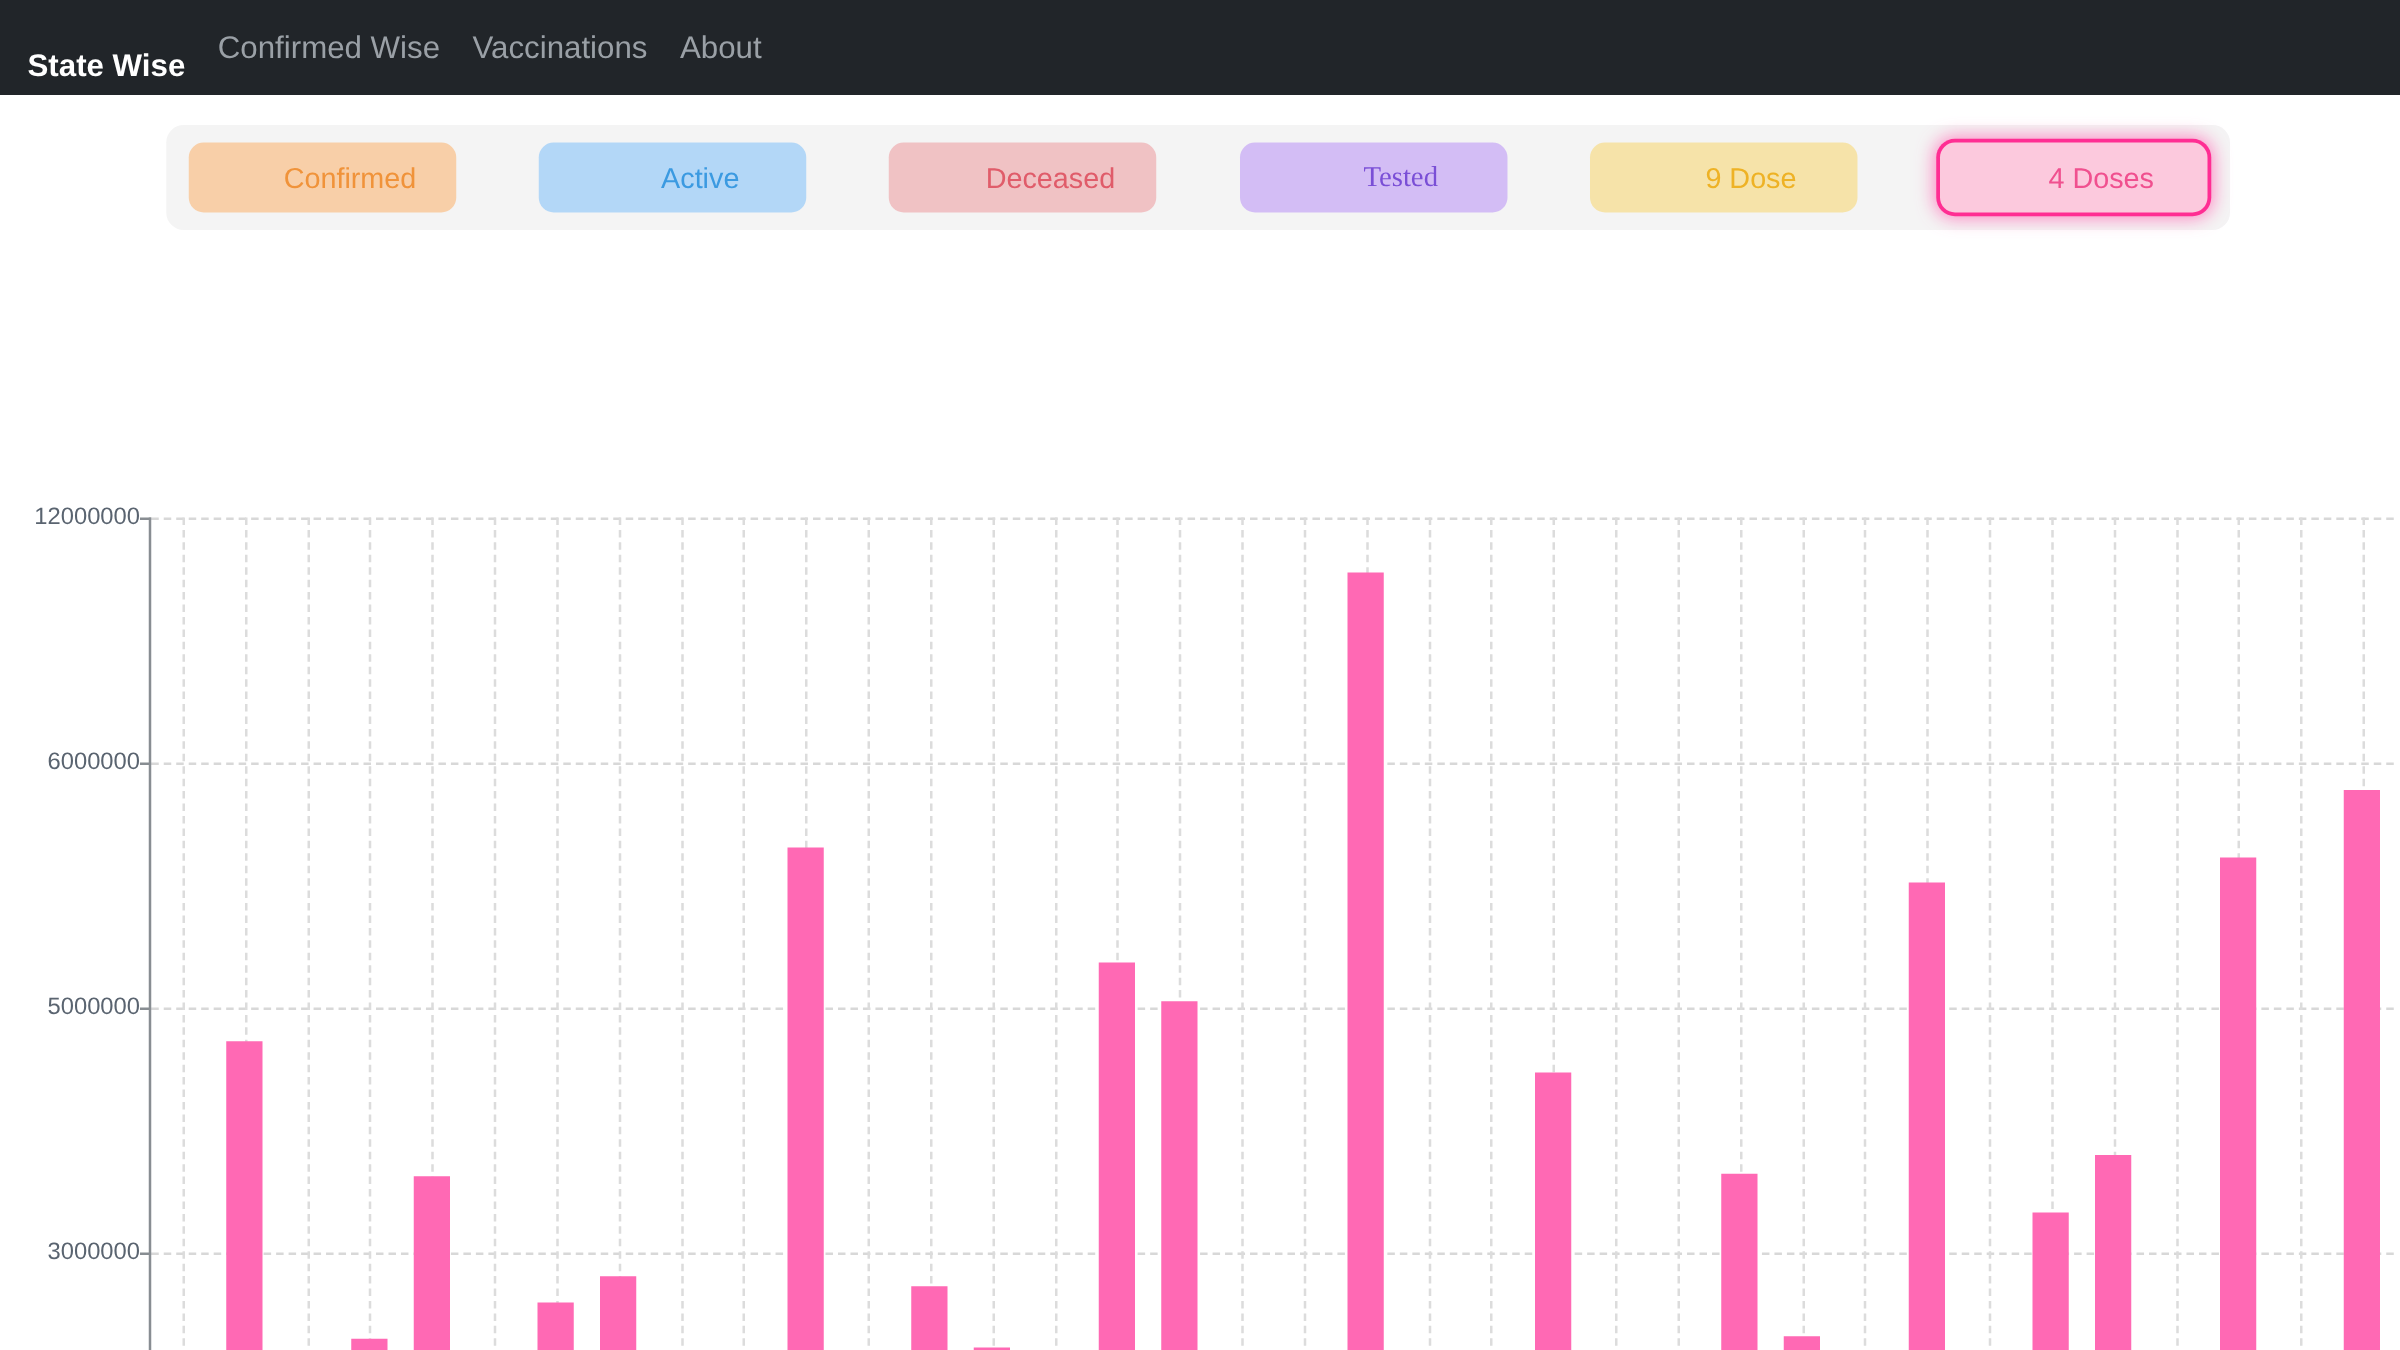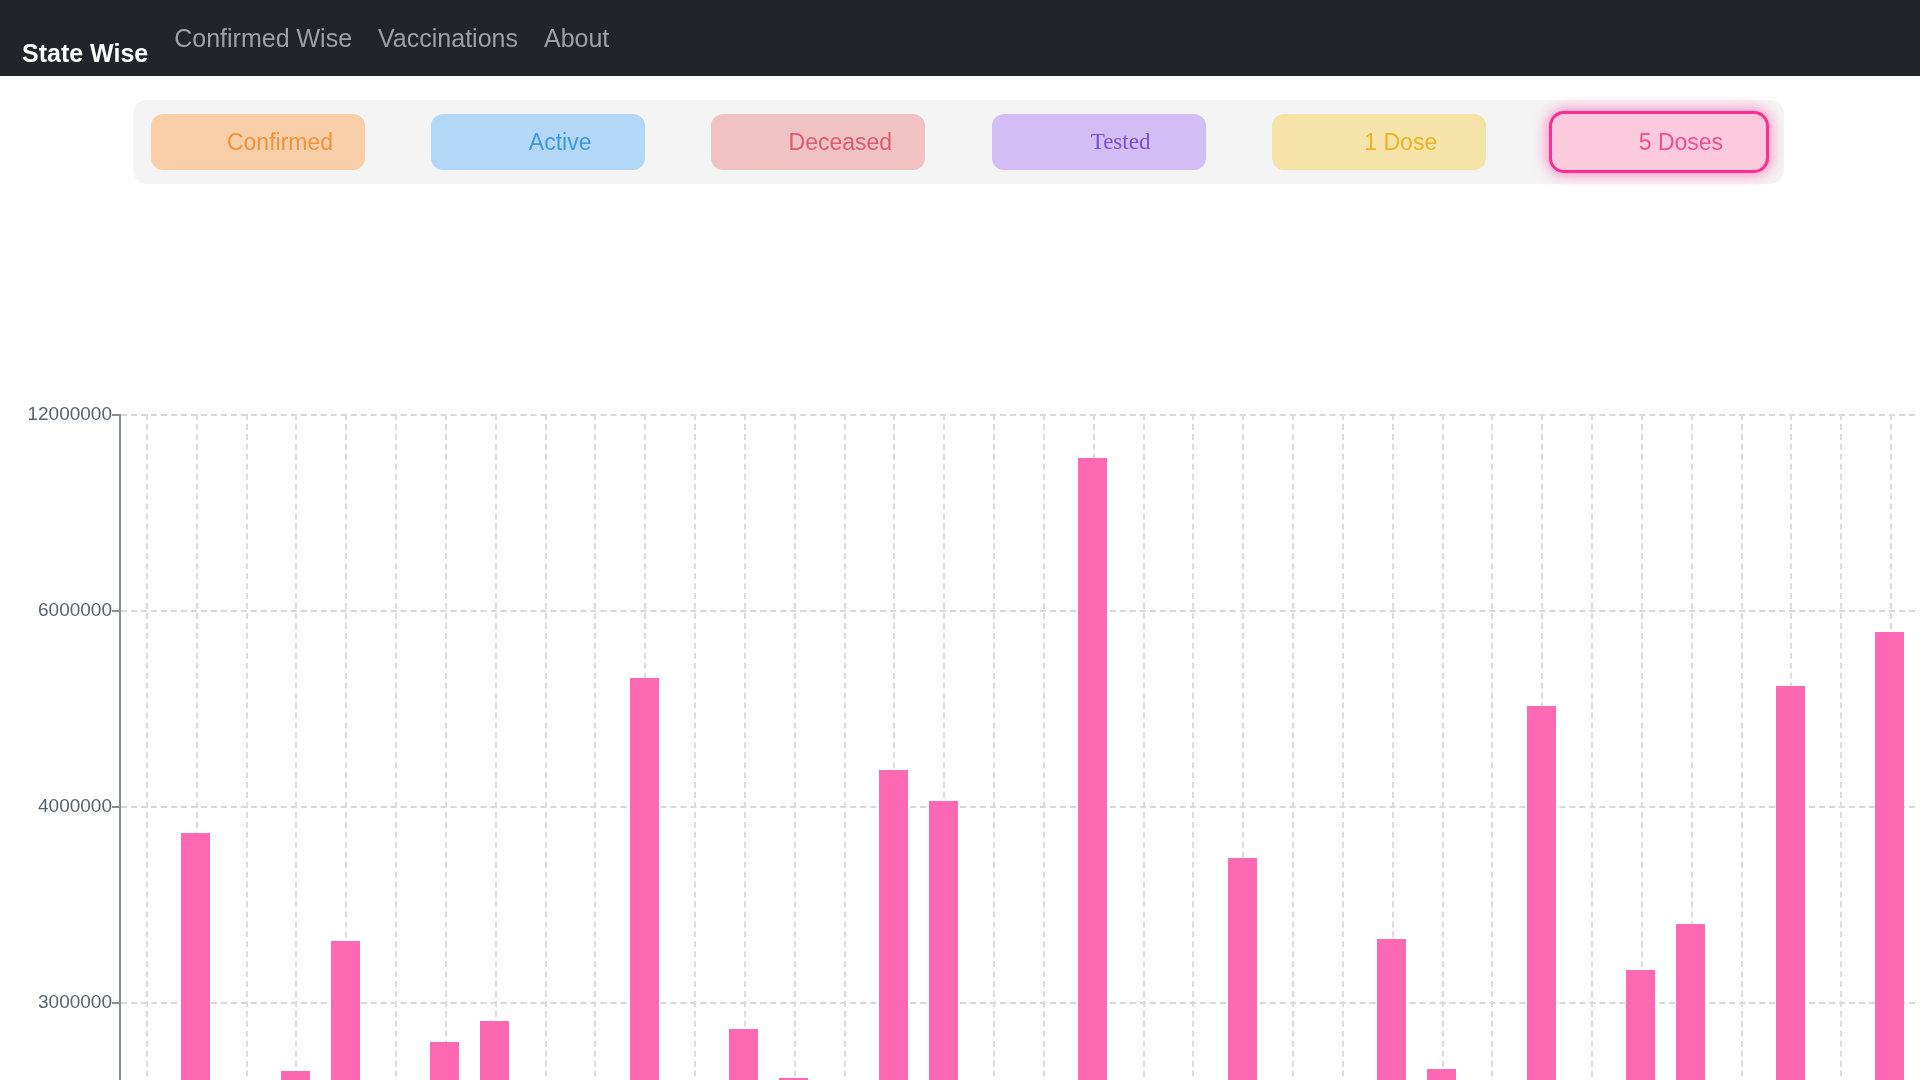--- a/index.html
+++ b/index.html
@@ -136,22 +136,22 @@
   <a class="nav-link">Vaccinations</a>
   <a class="nav-link">About</a>
 </div>
 
 <div class="filter-wrap">
   <div class="filter-bar" id="filter-bar">
       <button class="filter-btn" style="background: rgb(248, 207, 168); color: rgb(240, 147, 58);">Confirmed</button>
       <button class="filter-btn" style="background: rgb(179, 215, 247); color: rgb(59, 154, 225);">Active</button>
       <button class="filter-btn" style="background: rgb(240, 194, 196); color: rgb(224, 92, 106);">Deceased</button>
       <button class="filter-btn" style="background: rgb(211, 189, 245); color: rgb(122, 79, 214); font-family: Liberation Serif, serif;">Tested</button>
-      <button class="filter-btn" style="background: rgb(246, 227, 169); color: rgb(238, 178, 37);">1 Dose</button>
-      <button class="filter-btn selected" style="background: rgb(252, 201, 221); color: rgb(240, 80, 143);">5 Doses</button>
+      <button class="filter-btn" style="background: rgb(246, 227, 169); color: rgb(238, 178, 37);">9 Dose</button>
+      <button class="filter-btn selected" style="background: rgb(252, 201, 221); color: rgb(240, 80, 143);">4 Doses</button>
     </div>
 </div>
 
 <div class="chart-area">
   <div class="plot" id="plot">
     <div id="gridlines">
         <div class="gridline-h" style="top: 588px;"></div>
         <div class="gridline-h" style="top: 588px; left: -9px; right: auto; width: 9px; border-top: 2px solid rgb(136, 141, 146);"></div>
         <div class="gridline-h" style="top: 392px;"></div>
         <div class="gridline-h" style="top: 392px; left: -9px; right: auto; width: 9px; border-top: 2px solid rgb(136, 141, 146);"></div>
@@ -268,18 +268,18 @@
           <div class="bar" title="UP: 7810000" style="height: 510.253px; background: rgb(255, 105, 180);"></div>
         </div>
         <div class="bar-cell"></div>
         <div class="bar-cell">
           <div class="bar" title="WB: 8640000" style="height: 564.48px; background: rgb(255, 105, 180);"></div>
         </div>
       </div>
   </div>
   <div id="yticks">
       <div class="ytick" style="top: 804px;">3000000</div>
-      <div class="ytick" style="top: 608px;">4000000</div>
+      <div class="ytick" style="top: 608px;">5000000</div>
       <div class="ytick" style="top: 412px;">6000000</div>
       <div class="ytick" style="top: 216px;">12000000</div>
     </div>
 
 </div>
 
 </body></html>

